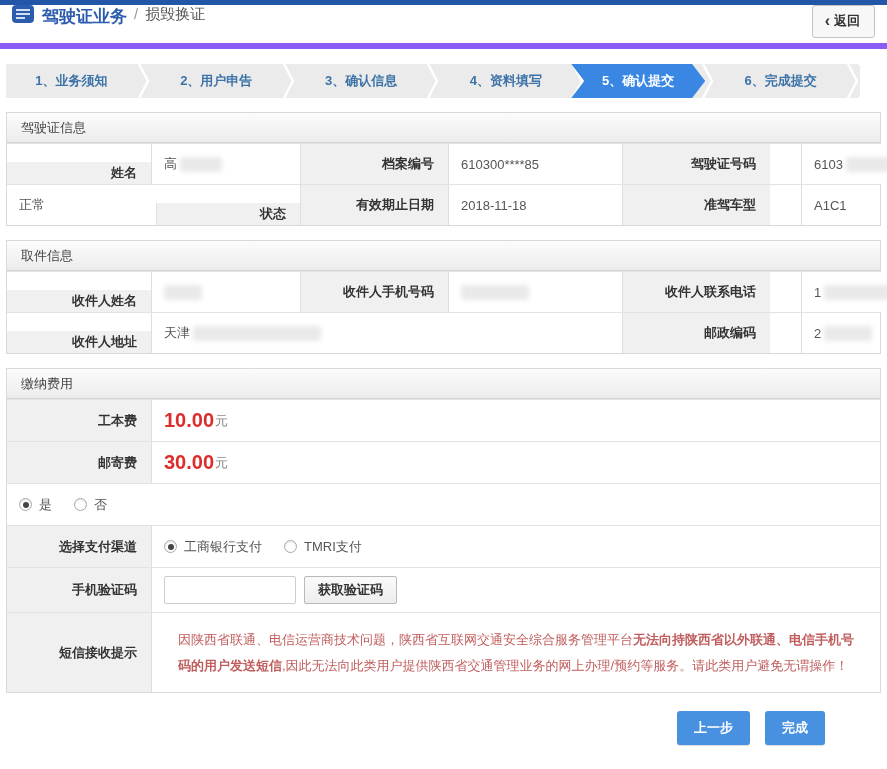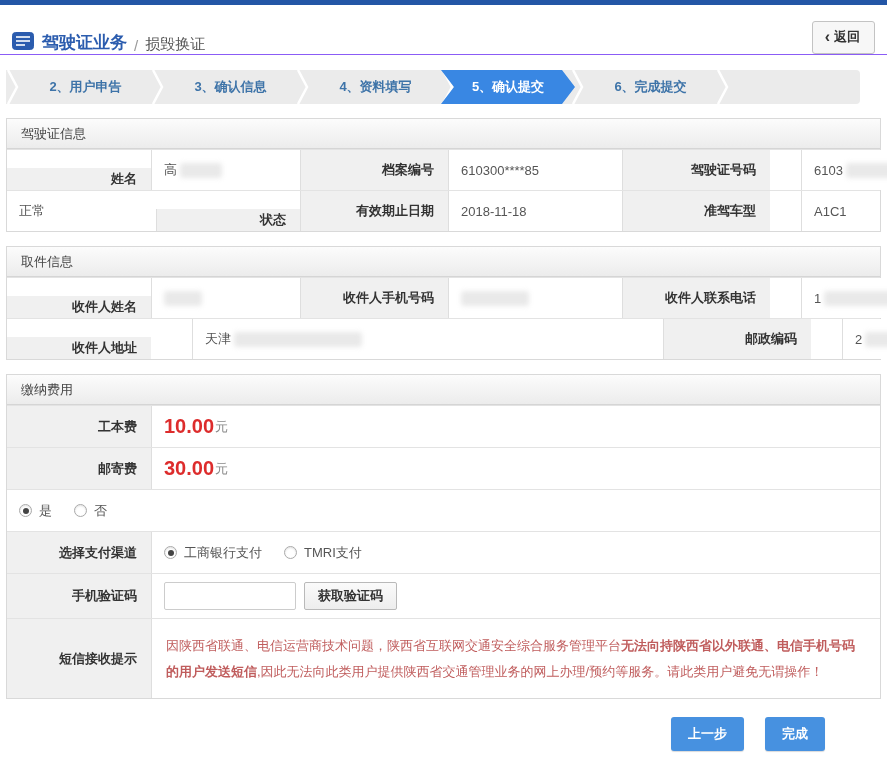--- a/index.html
+++ b/index.html
@@ -1,21 +1,21 @@
 <!DOCTYPE html>
 <html><head>
 <meta charset="utf-8">
 <style>
   * { box-sizing: border-box; margin: 0; padding: 0; }
   html,body { width: 887px; height: 769px; background:#fff; overflow:hidden;
     font-family: "Liberation Sans", "DejaVu Sans", sans-serif; }
   .topbar { height:5px; background:#2356a6; }
   
-  .header { height:50px; display:flex; align-items:flex-end; padding:0 12px;
-    border-bottom:1px solid #8b5cf6; background:#fff; }
+  .header { height:44px; display:flex; align-items:flex-start; padding:0 12px;
+    border-bottom:6px solid #8b5cf6; background:#fff; }
   .hd-icon { display:inline-block; margin-right:8px; }
   .hd-title { color:#2b5cae; font-size:17px; font-weight:bold; }
   .hd-sep { color:#999; font-size:15px; margin:0 7px; }
   .hd-sub { color:#555; font-size:15px; }
   .back-btn { margin-left:auto; background:#f7f7f7; border:1px solid #c3c3c3;
     border-radius:3px; padding:6px 14px 7px 12px; font-size:13px; color:#333;
     font-weight:bold; cursor:pointer; display:flex; align-items:center; gap:4px; }
   .back-btn .chev { font-size:16px; line-height:10px; font-weight:bold; }
   
   .steps-wrap { margin:15px 6px 0 6px; }
@@ -36,21 +36,21 @@
   .trow { display:flex; border-top:1px solid #e3e3e3; min-height:41px; align-items:stretch; }
   .trow:first-of-type { border-top:none; }
   .cell { display:flex; align-items:center; font-size:13px; border-left:1px solid #dedede; }
   .cell:first-child { border-left:none; }
   .lbl { background:#f0f0f0; color:#333; font-weight:bold; justify-content:flex-end;
     padding-right:14px; }
   .val { background:#fff; color:#555; padding-left:12px; }
   .c-l1 { flex:0 0 144px;margin-top:18px; } .c-v1 { flex:0 0 149px; }
   .c-l2 { flex:0 0 148px; } .c-v2 { flex:0 0 146px; }
   .c-l3 { flex:0 0 148px;margin-left:28px; } .c-v3 { flex:1;margin-left:31px; }
-  .c-span { flex:0 0 443px;margin-left:41px; }
+  .c-span { flex:0 0 443px; }
   .blob { display:inline-block; height:15px; border-radius:3px; background:#e9e9e9;
     filter:blur(2.5px); vertical-align:middle; margin-left:3px; }
   
   .pay-lbl { flex:0 0 144px; }
   .pay-val { flex:1; }
   .fee-amount { color:#dd2c2c; font-weight:bold; font-size:20px; }
   .fee-unit { color:#888; font-size:13px; margin-left:1px; }
   .radio { width:13px; height:13px; border-radius:50%; border:1px solid #aaa;
     background:#fff; display:inline-block; position:relative; vertical-align:-2px;
     cursor:pointer; box-shadow:inset 0 1px 2px rgba(0,0,0,.12); }
@@ -60,21 +60,21 @@
   .code-input { width:132px; height:28px; border:1px solid #ccc; border-radius:2px;
     padding:0 6px; font-size:13px; color:#333; }
   .code-btn { margin-left:8px; height:28px; padding:2px 13px; font-size:13px;
     font-weight:bold; color:#333; background:linear-gradient(#fafafa,#ededed);
     border:1px solid #b9b9b9; border-radius:2px; cursor:pointer; }
   .notice { padding:10px 14px; font-size:13px; line-height:26px; color:#c05d5d; }
   .notice b { font-weight:bold; }
   .notice-row { min-height:80px; }
   .tall { min-height:42px; }
   
-  .footer-actions { display:flex; justify-content:flex-end; gap:21px;
+  .footer-actions { display:flex; justify-content:flex-end; gap:15px;
     margin:18px 62px 0 0; }
   .blue-btn { background:#4791e0; color:#fff; border:none; border-radius:3px;
     font-size:13px; font-weight:bold; padding:8px 17px; cursor:pointer;
     box-shadow:0 1px 1px rgba(0,0,0,.15); }
 </style>
 </head>
 <body>
 
 <div class="topbar"></div>
 
@@ -91,20 +91,23 @@
   <span class="hd-sep">/</span>
   <span class="hd-sub">损毁换证</span>
   <button class="back-btn">
     <span class="chev">‹</span>
     <span>返回</span>
   </button>
 </div>
 
 <div class="steps-wrap">
   <div class="steps-bar">
+    <div class="step">
+      <span>1、业务须知</span>
+    </div>
     <svg class="sep-svg" width="14" height="34" viewBox="0 0 14 34">
         <polyline points="2,0 11,17 2,34" stroke="#ffffff" stroke-width="2.5" fill="none"></polyline>
       </svg>
     <div class="step">
       <span>2、用户申告</span>
     </div>
     <svg class="sep-svg" width="14" height="34" viewBox="0 0 14 34">
         <polyline points="2,0 11,17 2,34" stroke="#ffffff" stroke-width="2.5" fill="none"></polyline>
       </svg>
     <div class="step">
@@ -227,21 +230,21 @@
   </div>
   <div class="trow" style="min-height:45px">
     <div class="cell lbl pay-lbl">手机验证码</div>
     <div class="cell val pay-val">
       <input class="code-input" type="text" value="" style="">
       <button class="code-btn">获取验证码</button>
     </div>
   </div>
   <div class="trow notice-row">
     <div class="cell lbl pay-lbl">短信接收提示</div>
-    <div class="cell val pay-val" style="padding-left:0">
+    <div class="cell val pay-val" style="padding-left:12px">
       <div class="notice">
         <span>因陕西省联通、电信运营商技术问题，陕西省互联网交通安全综合服务管理平台</span><b>无法向持陕西省以外联通、电信手机号码的用户发送短信</b><span>,因此无法向此类用户提供陕西省交通管理业务的网上办理/预约等服务。请此类用户避免无谓操作！</span>
       </div>
     </div>
   </div>
 </div>
 
 <div class="footer-actions">
   <button class="blue-btn">上一步</button>
   <button class="blue-btn">完成</button>

